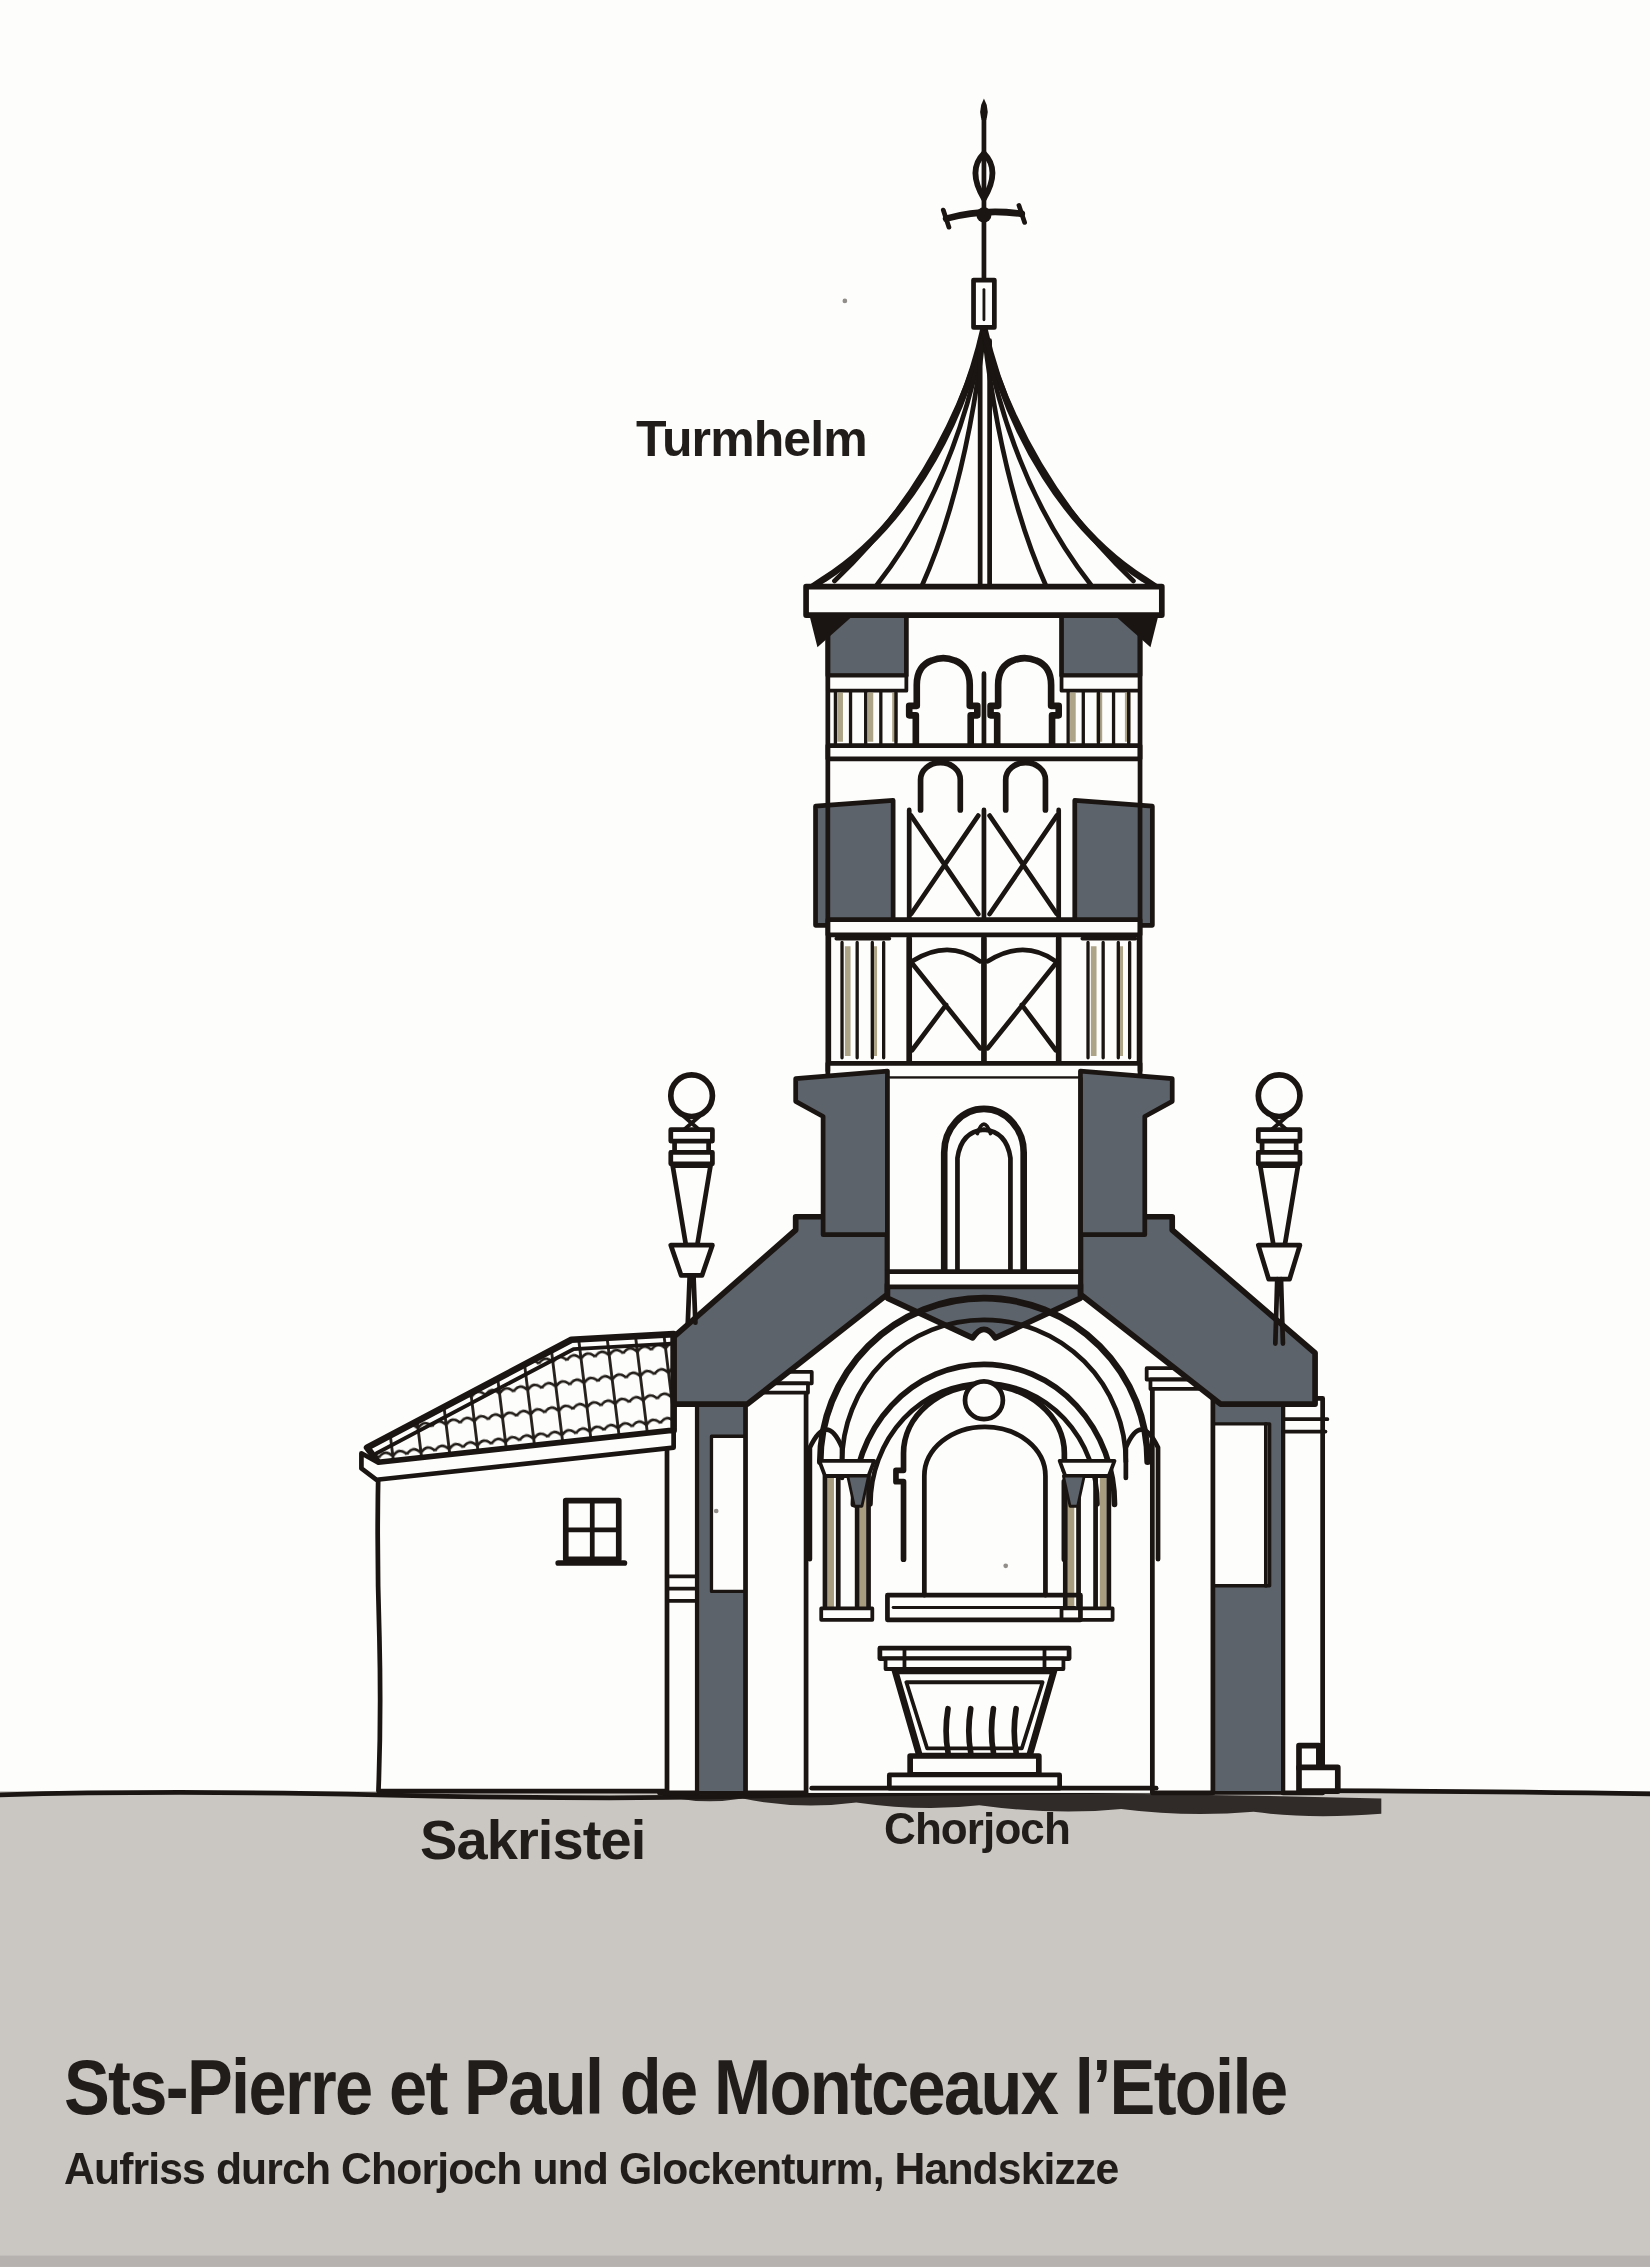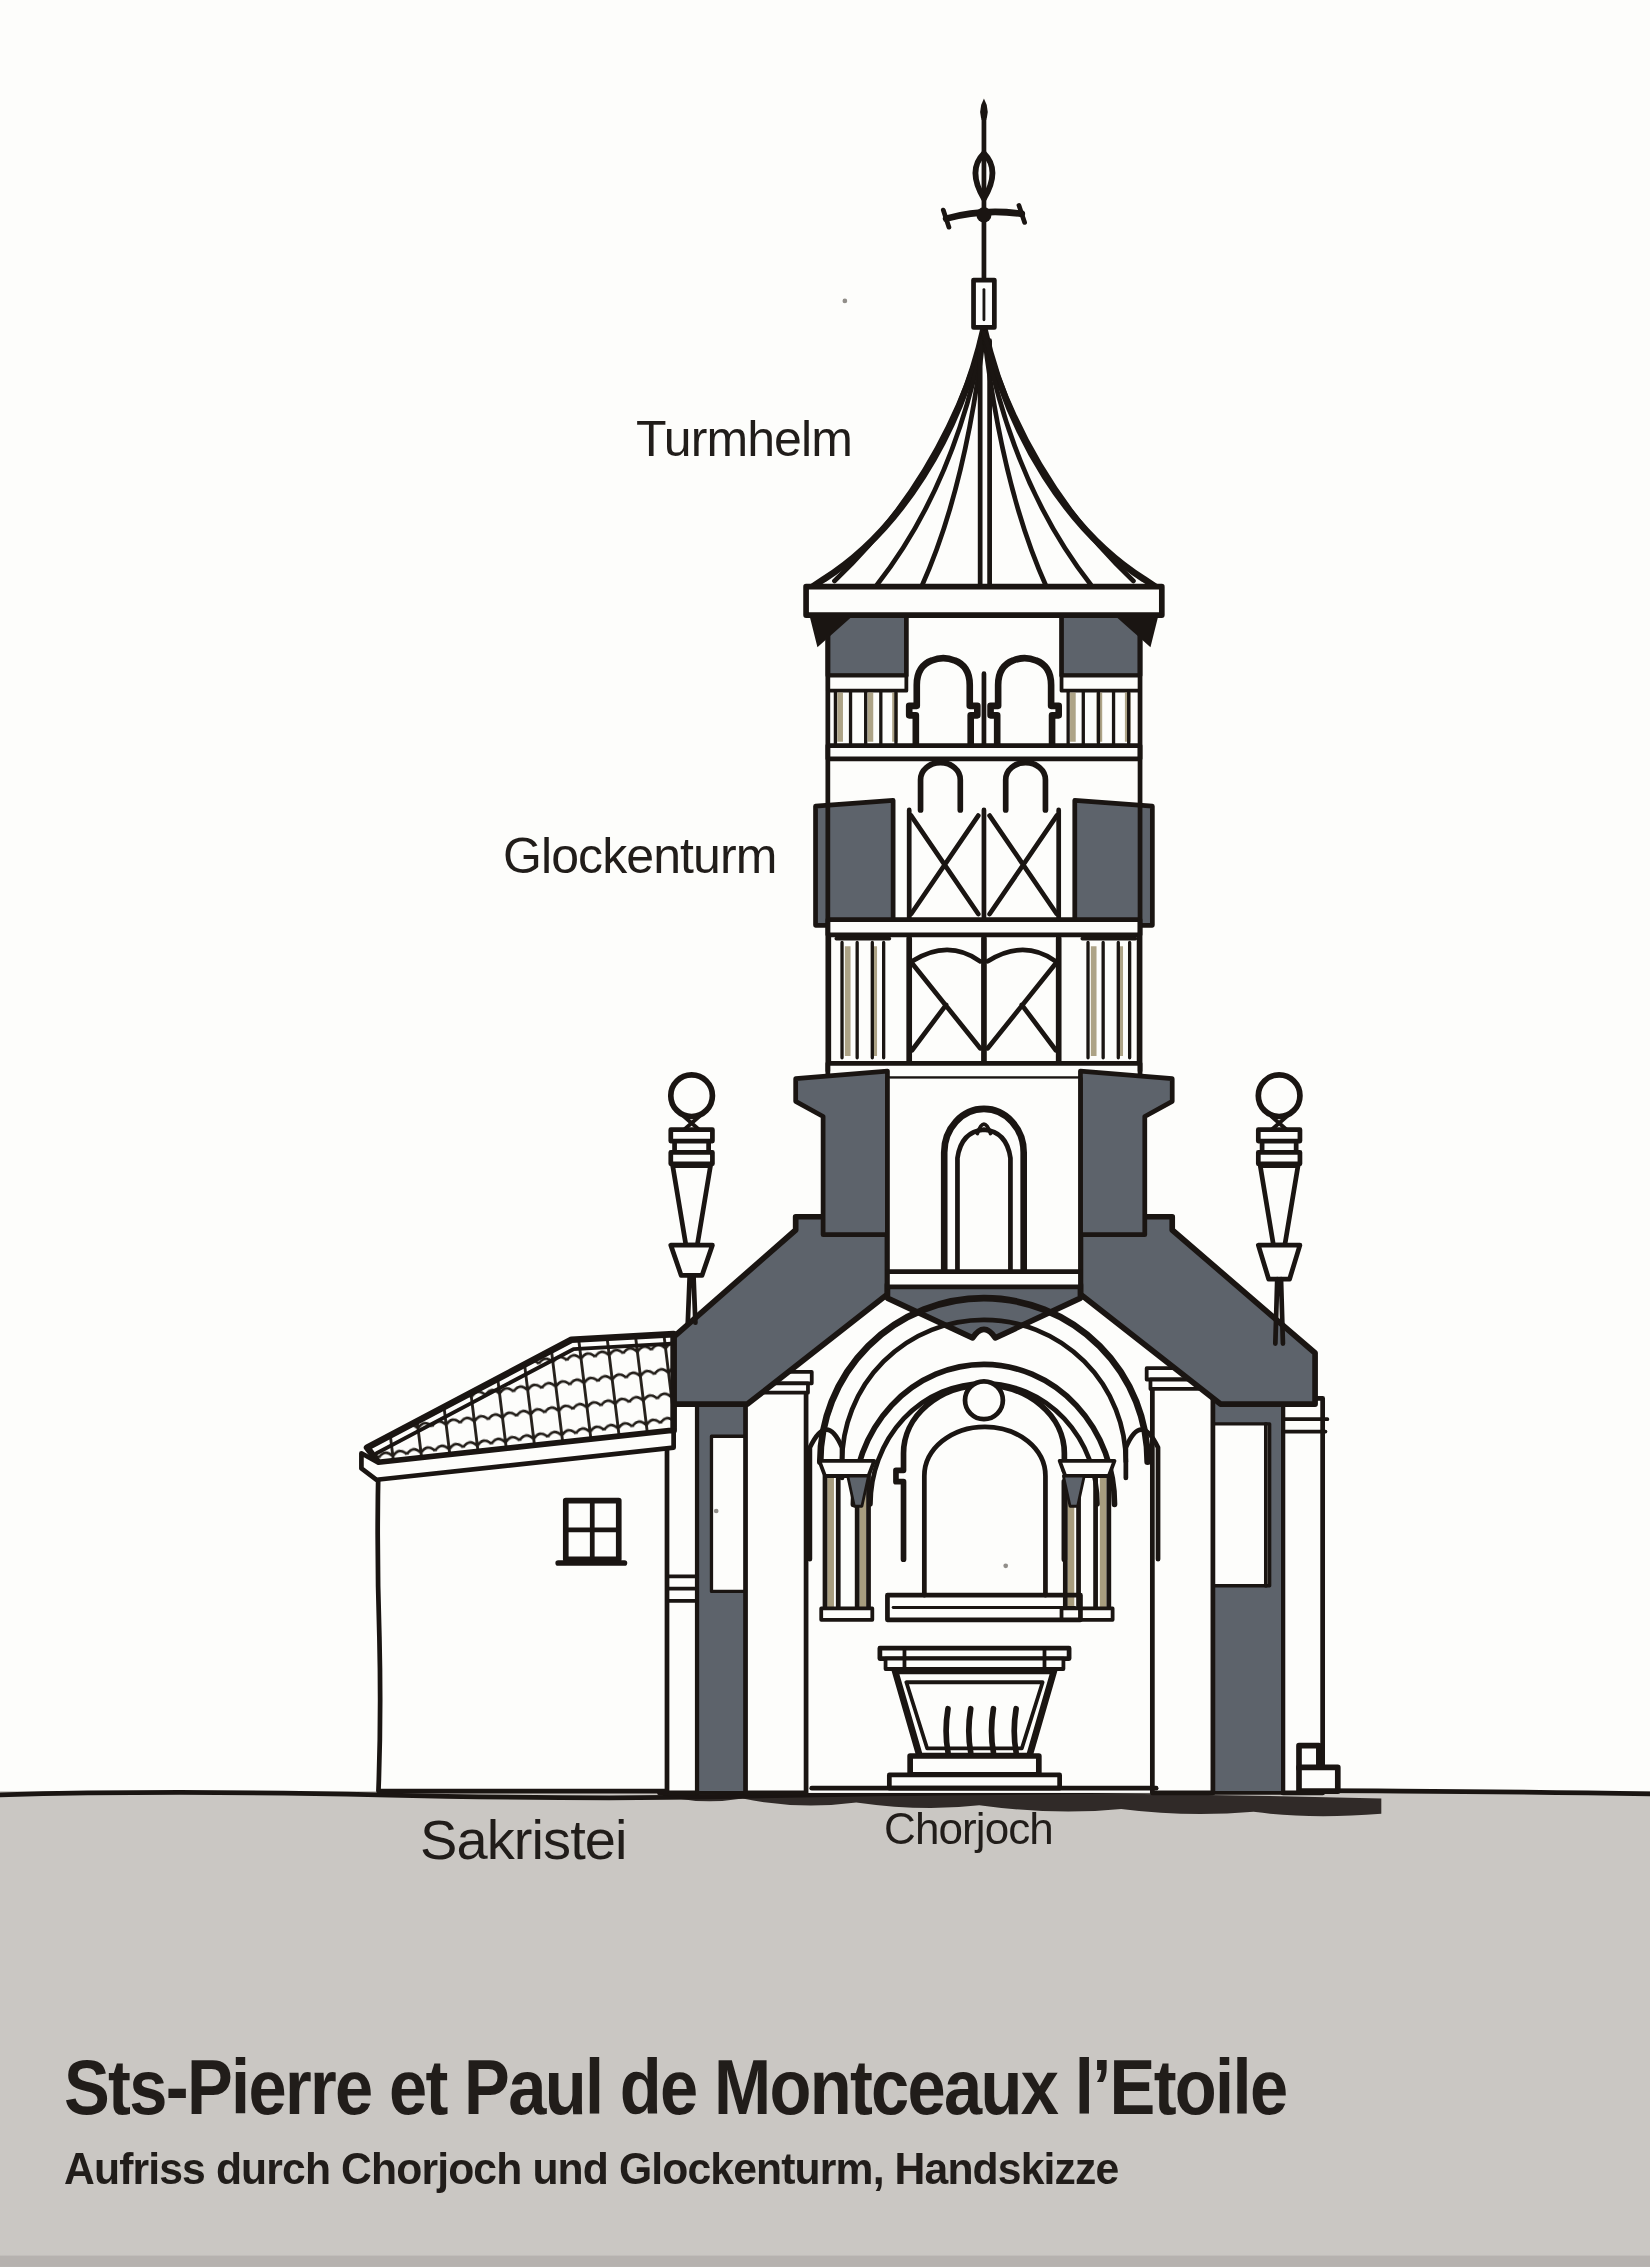--- a/index.html
+++ b/index.html
@@ -8,21 +8,21 @@
     background:var(--paper,#fdfdfb);
     font-family:"Liberation Sans",sans-serif;
   }
   svg{position:absolute;left:0;top:0;}
   .ink{stroke:var(--ink,#1a1512);fill:none;stroke-linecap:round;stroke-linejoin:round;}
   .paperfill{fill:var(--paper,#fdfdfb);}
   .poche{fill:var(--poche,#5d636b);}
   .inkfill{fill:var(--ink,#1a1512);}
   .olive{stroke:var(--olive,#8c7d55);}
   .label{
-    position:absolute;font-weight:400;color:var(--text,#201c19);
+    position:absolute;font-weight:700;color:var(--text,#201c19);
     white-space:nowrap;letter-spacing:-0.9px;line-height:1.05;
   }
   .lbl-turmhelm{left:636px;top:413px;font-size:50px;}
   .lbl-glockenturm{left:503px;top:830px;font-size:50px;}
   .lbl-sakristei{left:420px;top:1811px;font-size:56px;}
   .lbl-chorjoch{left:878px;top:1806px;font-size:44px;margin-left:6px;}
   .caption-title{
     position:absolute;left:64px;top:2042px;font-size:78px;font-weight:700;
     color:var(--text,#201c19);letter-spacing:-1.9px;white-space:nowrap;
     transform:scaleX(0.88);transform-origin:left top;
@@ -266,20 +266,19 @@
   </g>
 
   <g opacity="0.6">
     <circle cx="893" cy="318" r="2.5" fill="#4a443e"></circle>
     <circle cx="757" cy="1597" r="2.5" fill="#4a443e"></circle>
     <circle cx="1063" cy="1655" r="2.5" fill="#4a443e"></circle>
   </g>
 </svg>
 
   <div class="label lbl-turmhelm">Turmhelm</div>
-  <div class="label lbl-glockenturm">Glockenturm</div>
   <div class="label lbl-sakristei">Sakristei</div>
   <div class="label lbl-chorjoch">Chorjoch</div>
 
   <div class="caption-title">Sts-Pierre et Paul de Montceaux l’Etoile</div>
   <div class="caption-subtitle">Aufriss durch Chorjoch und Glockenturm, Handskizze</div>
 </div>
 
 
 </body></html>

